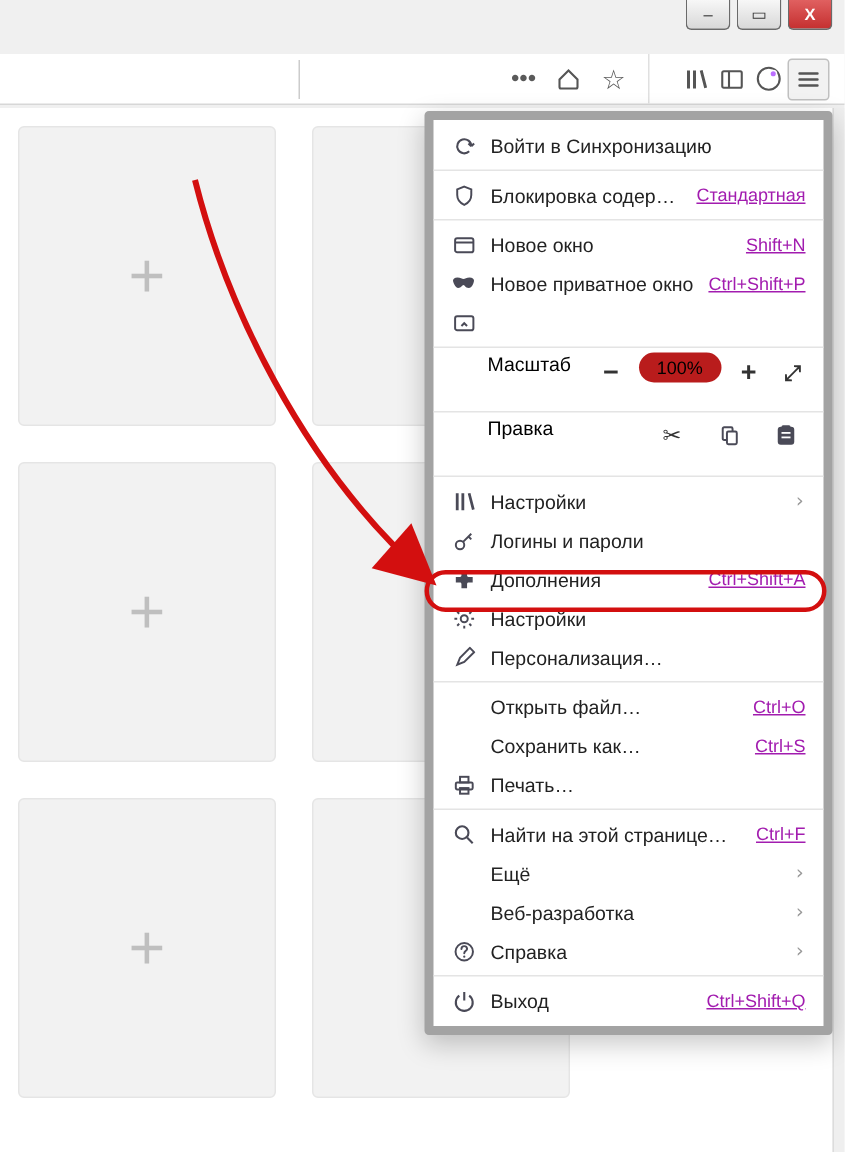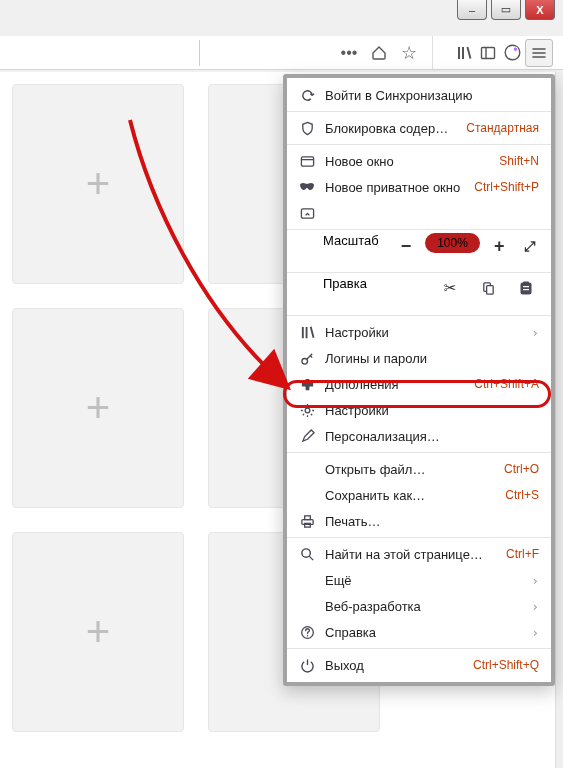--- a/index.html
+++ b/index.html
@@ -109,21 +109,21 @@
     font-weight: 200;
   }
 
   
   .menu-panel {
     position: absolute;
     top: 74px;
     right: 8px;
     width: 272px;
     background: #fff;
-    border: 4px solid #a3a3a3;
+    border: 6px solid #a3a3a3;
     box-shadow: 0 6px 18px rgba(0,0,0,.22);
     border-radius: 3px;
     padding: 4px 0;
     z-index: 30;
   }
   .menu-row {
     display: flex;
     align-items: center;
     height: 26px;
     padding: 0 12px;
@@ -132,21 +132,21 @@
     cursor: pointer;
   }
   .menu-row .icon {
     width: 16px; height: 16px;
     display: flex;
     align-items: center; justify-content: center;
     color: #4a4a57;
     font-size: 14px;
   }
   .menu-row .label { flex: 1; white-space: nowrap; overflow: hidden; text-overflow: ellipsis; }
-  .menu-row .shortcut { color: #c2410c; font-size: 12px; }
+  .menu-row .shortcut { color: #a21caf; font-size: 12px; text-decoration: underline; }
   .menu-row .chev { color: #999; font-family: monospace; }
 
   .menu-sep { height: 1px; background: #e4e4e4; margin: 3px 0; }
 
   .zoom-row, .edit-row {
     display: flex;
     align-items: flex-start;
     height: 36px;
     padding: 0 10px;
     gap: 8px;

